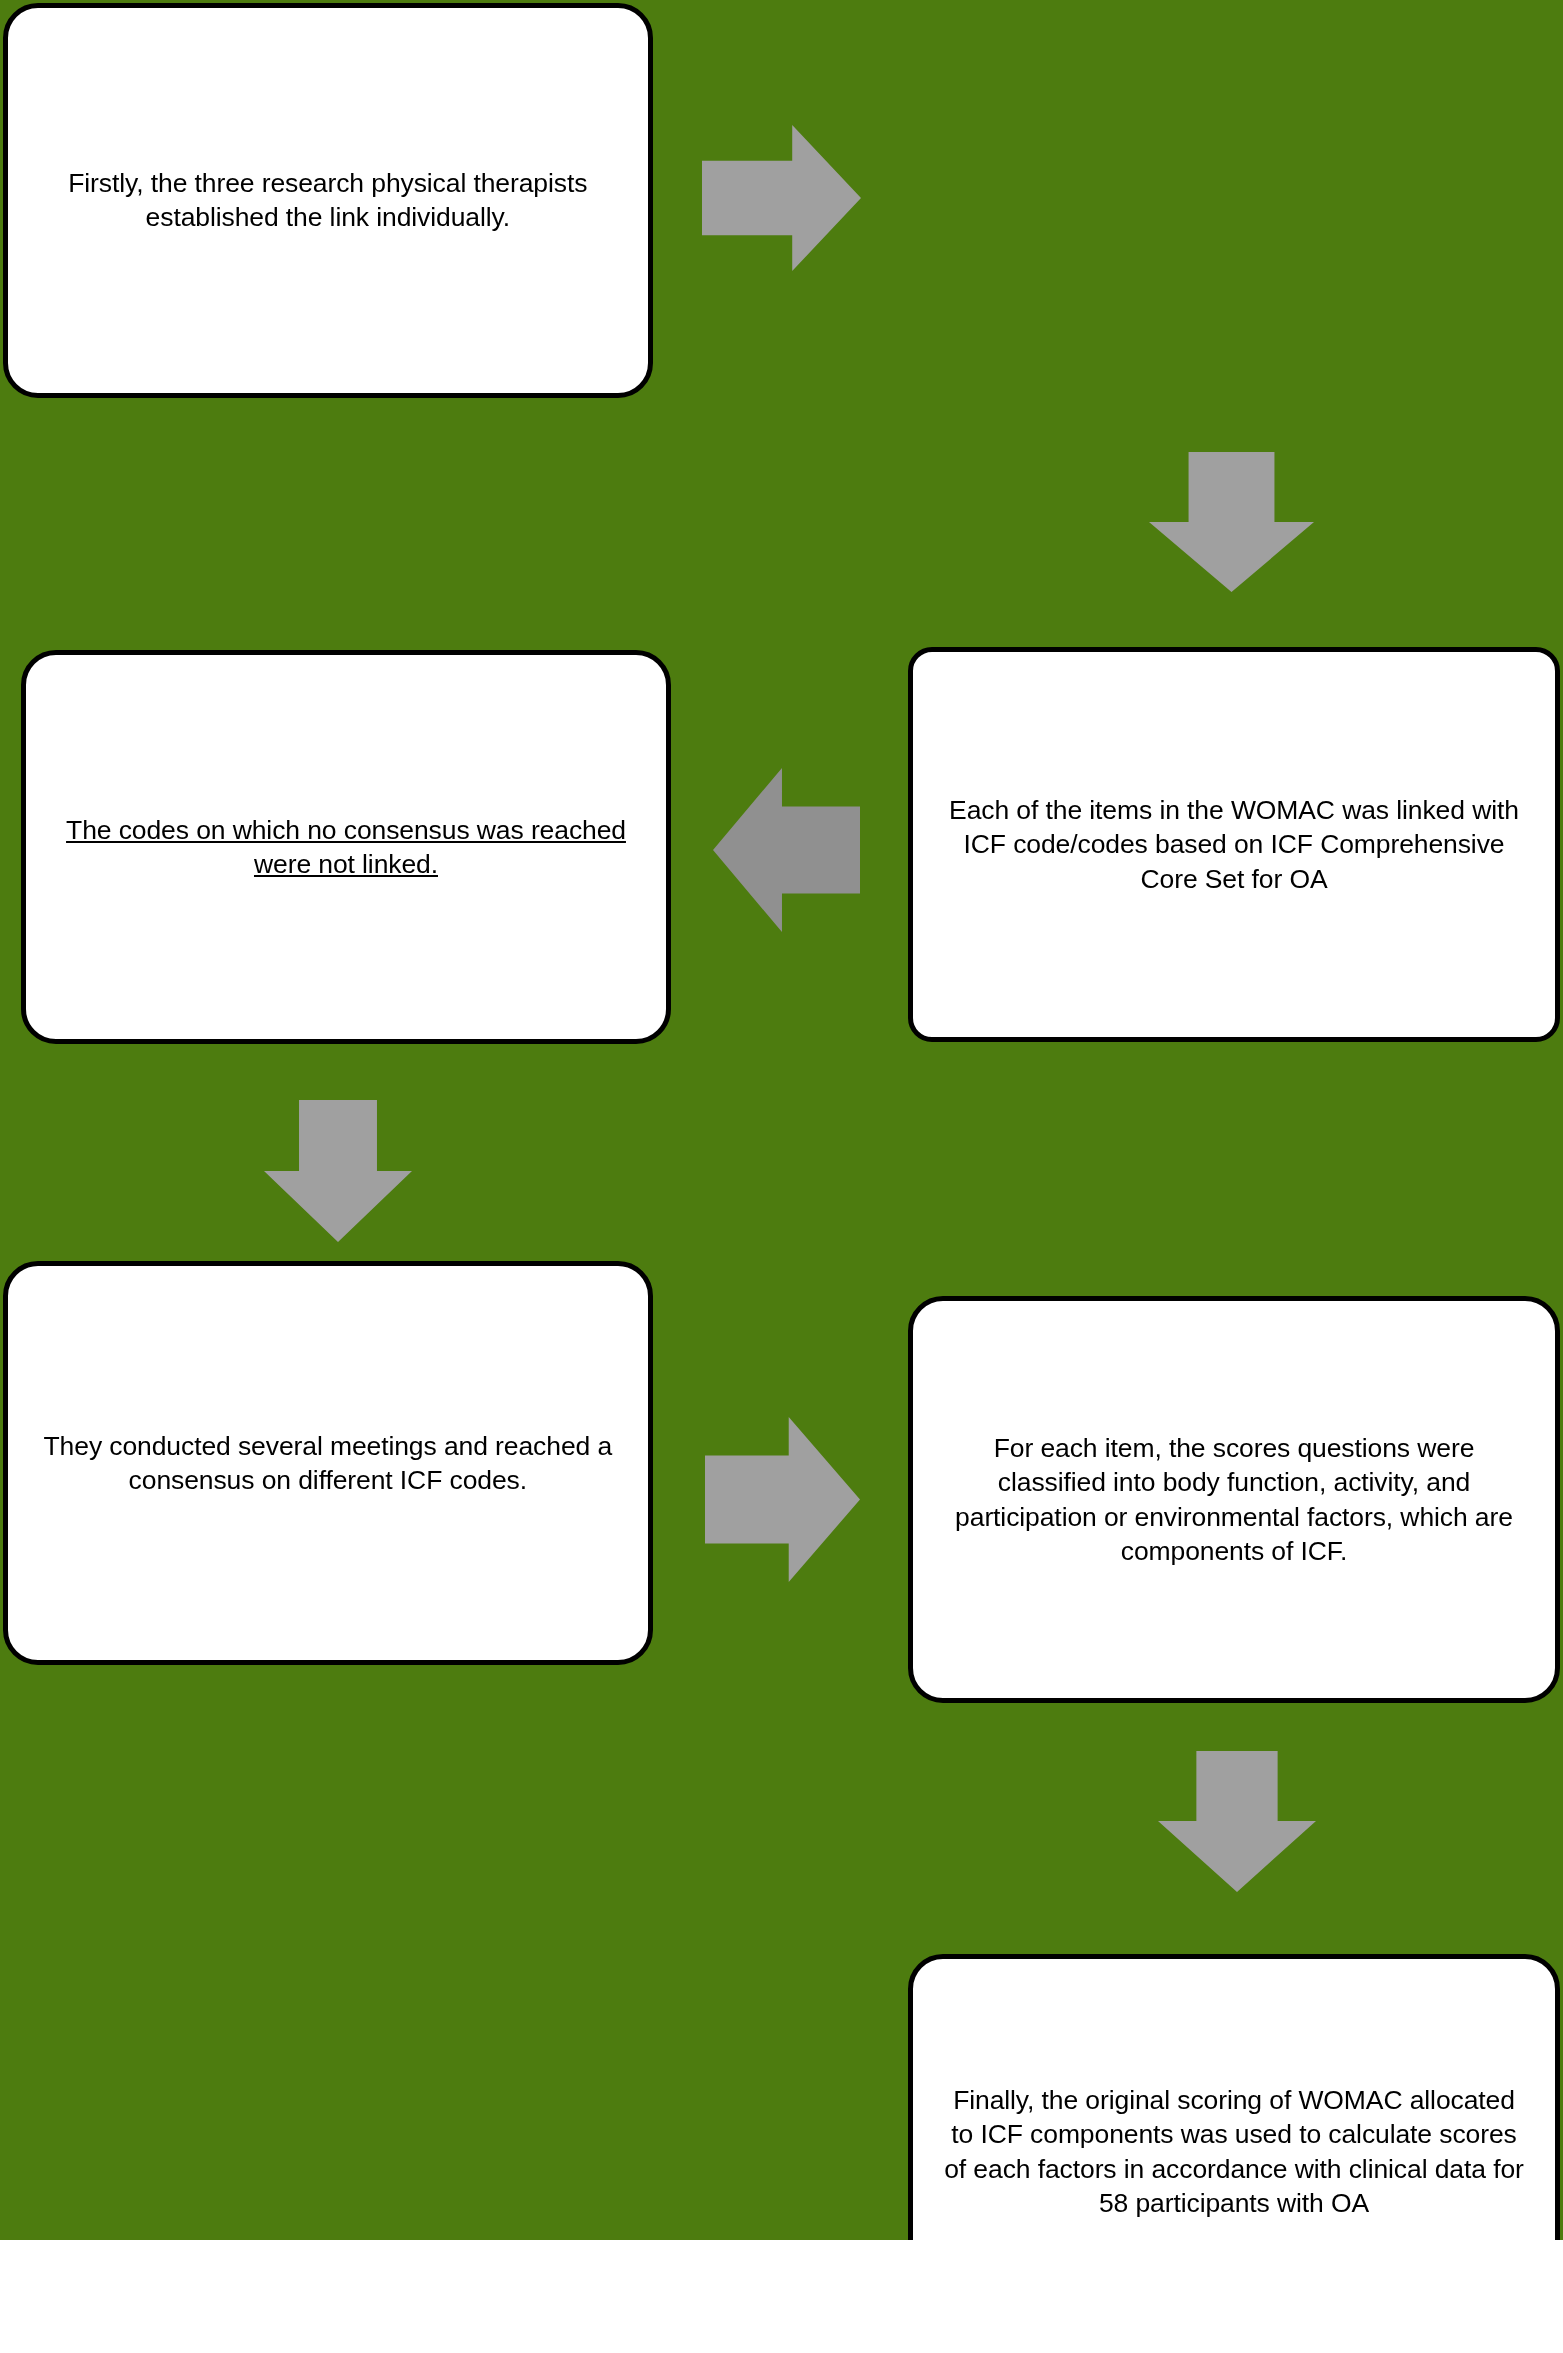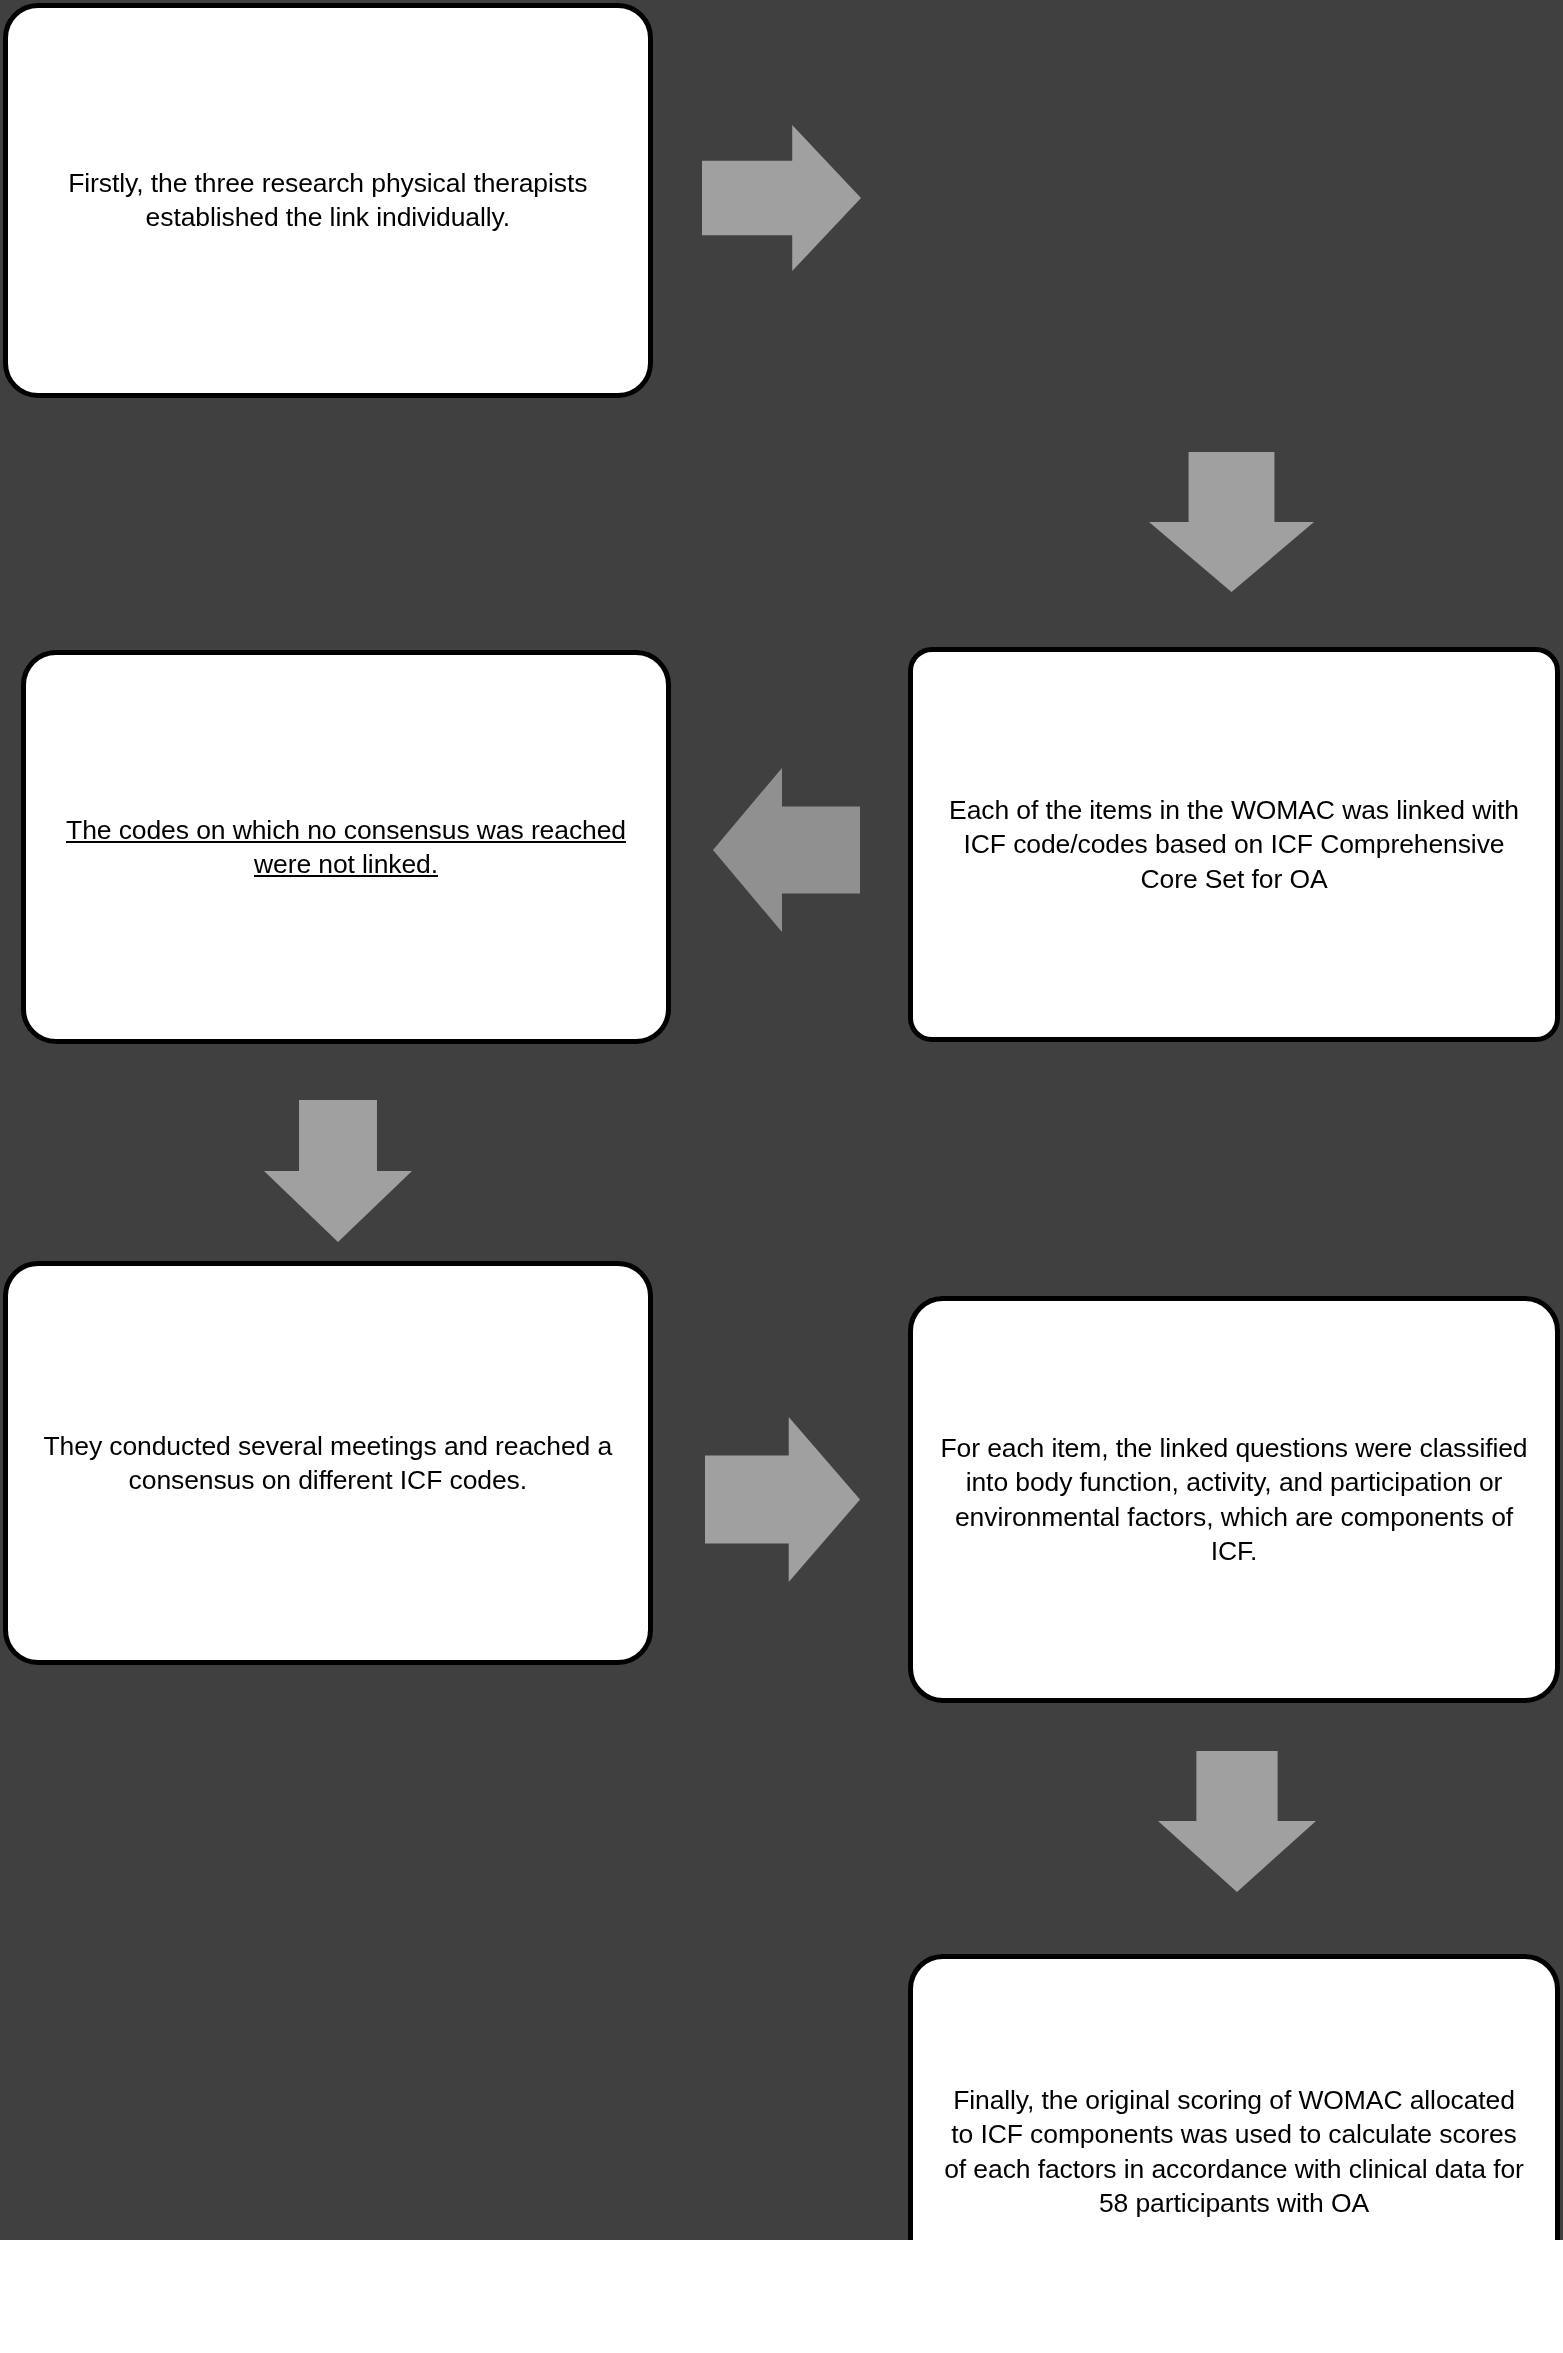--- a/index.html
+++ b/index.html
@@ -4,21 +4,21 @@
 <style>
   html, body {
     margin: 0;
     padding: 0;
     background: #ffffff;
   }
   #canvas {
     position: relative;
     width: 1564px;
     height: 2240px;
-    background: #404040;
+    background: #4d7c0f;
     overflow: hidden;
     font-family: "Liberation Sans", sans-serif;
   }
   .node {
     position: absolute;
     box-sizing: border-box;
     background: #ffffff;
     border: 5.1px solid #000000;
     border-radius: 35px;
     display: flex;
@@ -88,21 +88,21 @@
     <span class="node-text">They conducted several meetings and reached a consensus on different ICF codes.</span>
   </div>
 
   <div class="arrow" style="left:705px; top:1417px; width:155px; height:165px;">
     <svg viewBox="0 0 274 292" preserveAspectRatio="none" aria-hidden="true">
       <polygon points="0,68 148,68 148,0 274,146 148,292 148,224 0,224" fill="#a0a0a0"></polygon>
     </svg>
   </div>
 
   <div class="node" style="left:908px; top:1296px; width:652px; height:407px;">
-    <span class="node-text">For each item, the linked questions were classified into body function, activity, and participation or environmental factors, which are components of ICF.</span>
+    <span class="node-text">For each item, the scores questions were classified into body function, activity, and participation or environmental factors, which are components of ICF.</span>
   </div>
 
   <div class="arrow" style="left:1158px; top:1751px; width:158px; height:141px;">
     <svg viewBox="0 0 280 250" preserveAspectRatio="none" aria-hidden="true">
       <polygon points="68,0 212,0 212,124 280,124 140,250 0,124 68,124" fill="#a0a0a0"></polygon>
     </svg>
   </div>
 
   <div class="node" style="left:908px; top:1954px; width:652px; height:395px;">
     <span class="node-text">Finally, the original scoring of WOMAC allocated to ICF components was used to calculate scores of each factors in accordance with clinical data for 58 participants with OA</span>

